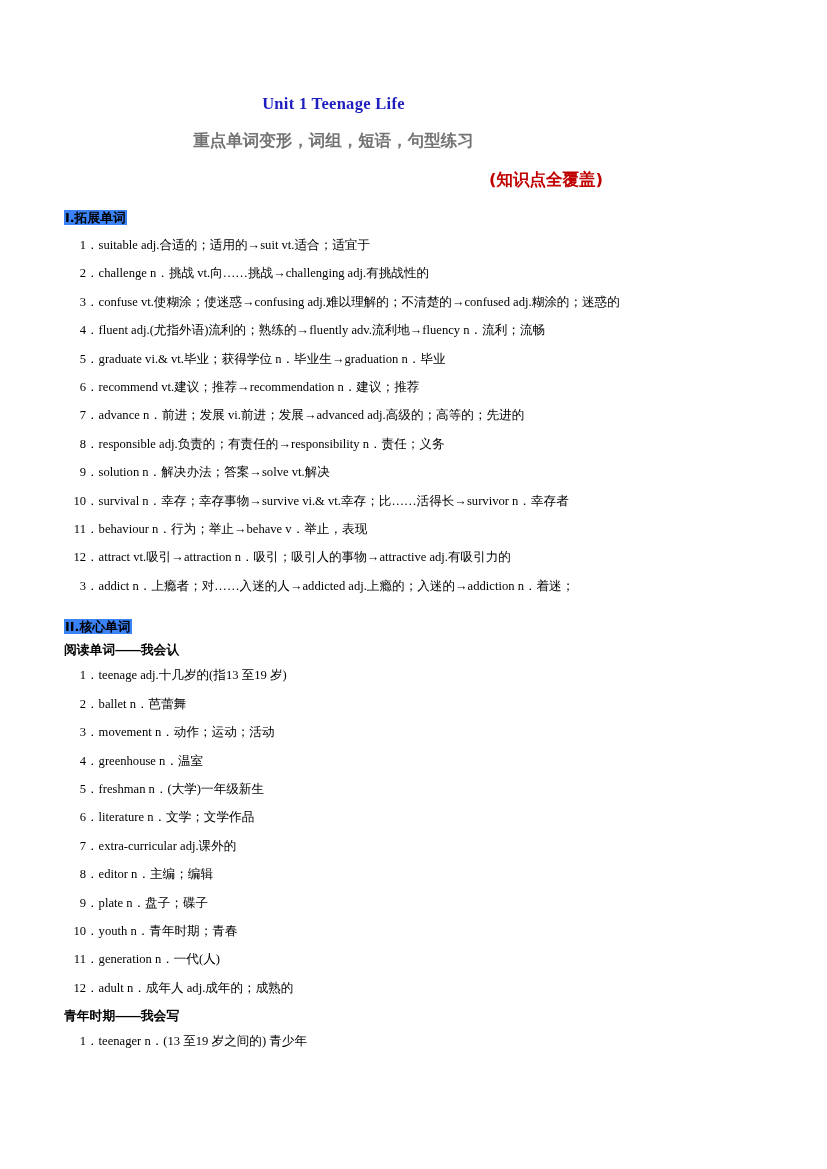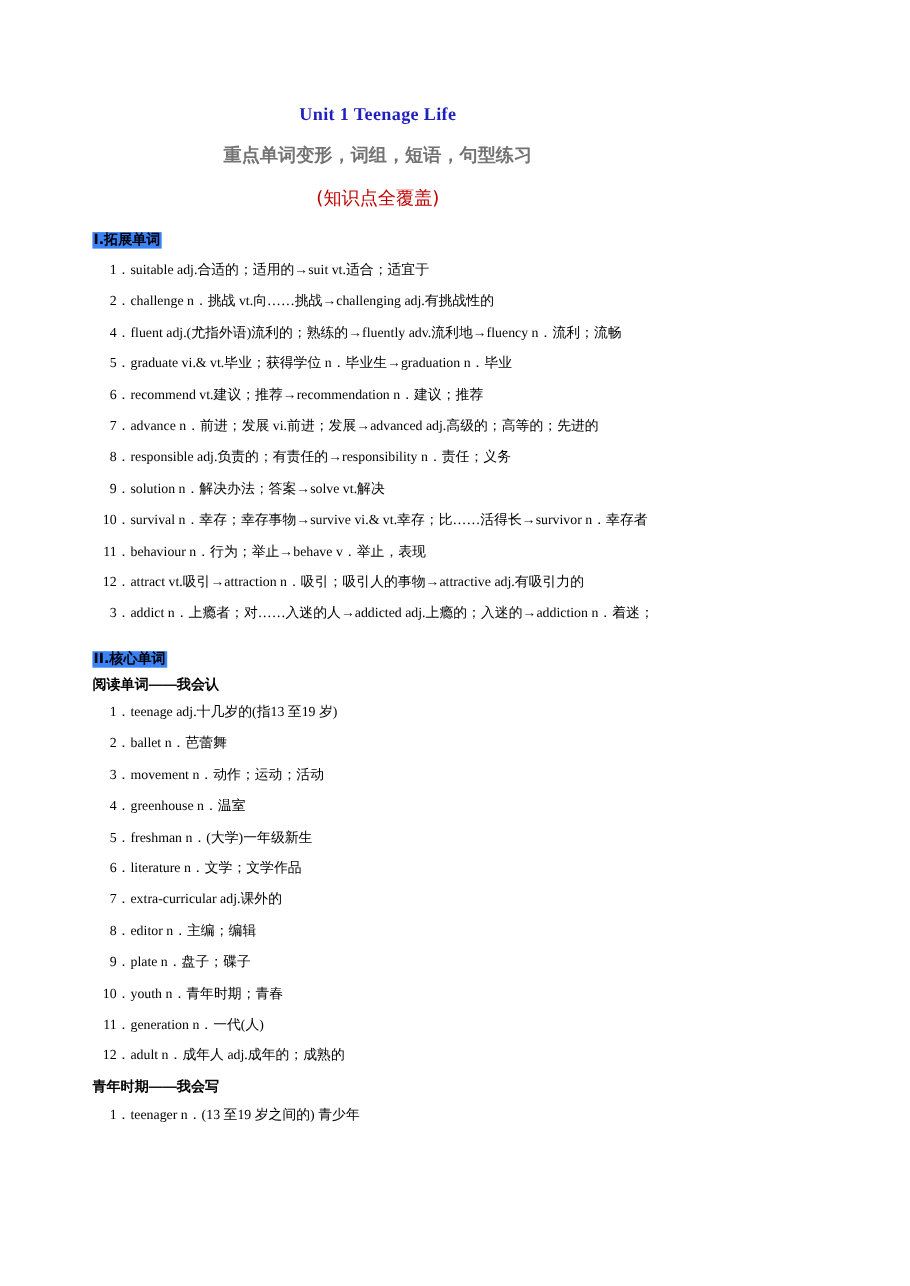--- a/index.html
+++ b/index.html
@@ -13,42 +13,42 @@
     font-family: "Liberation Serif", serif;
     color: #000000;
     position: relative;
   }
   .page {
     position: absolute;
     left: 0; top: 0;
     width: 679px;
     height: 1169px;
     box-sizing: border-box;
-    padding: 72px 76px 60px 84px;
+    padding: 72px 76px 60px 64px;
   }
   .title-1 {
     text-align: center;
     color: #1f1fbf;
     font-weight: bold;
     font-size: 16.5px;
     letter-spacing: 0.3px;
     margin: 22px 0 0 0;
   }
   .title-2 {
     text-align: center;
     color: #737373;
     font-weight: bold;
     font-size: 16.5px;
     margin: 16px 0 0 0;
     font-family: "DejaVu Sans", sans-serif;
   }
   .title-3 {
-    text-align: center;
+    text-align: right;
     color: #c00000;
-    font-weight: normal;
+    font-weight: bold;
     font-size: 16.5px;
     margin: 17px 0 0 0;
     font-family: "DejaVu Sans", sans-serif;
   }
   .section-head {
     margin: 19px 0 4px 0;
     font-weight: bold;
     font-size: 12.8px;
     font-family: "DejaVu Sans", sans-serif;
   }
@@ -94,20 +94,21 @@
   <div class="title-2">重点单词变形，词组，短语，句型练习</div>
   <div class="title-3">(知识点全覆盖)</div>
 
   <div class="section-head">
     <span class="hl">I.拓展单词</span>
   </div>
 
   <ol class="entries">
     <li><span class="num">1</span><span class="dot">．</span><span class="en">suitable adj.合适的；适用的→suit vt.适合；适宜于</span></li>
     <li><span class="num">2</span><span class="dot">．</span><span class="en">challenge n．挑战 vt.向……挑战→challenging adj.有挑战性的</span></li>
+    <li><span class="num">3</span><span class="dot">．</span><span class="en">confuse vt.使糊涂；使迷惑→confusing adj.难以理解的；不清楚的→confused adj.糊涂的；迷惑的</span></li>
     <li><span class="num">4</span><span class="dot">．</span><span class="en">fluent adj.(尤指外语)流利的；熟练的→fluently adv.流利地→fluency n．流利；流畅</span></li>
     <li><span class="num">5</span><span class="dot">．</span><span class="en">graduate vi.&amp; vt.毕业；获得学位 n．毕业生→graduation n．毕业</span></li>
     <li><span class="num">6</span><span class="dot">．</span><span class="en">recommend vt.建议；推荐→recommendation n．建议；推荐</span></li>
     <li><span class="num">7</span><span class="dot">．</span><span class="en">advance n．前进；发展 vi.前进；发展→advanced adj.高级的；高等的；先进的</span></li>
     <li><span class="num">8</span><span class="dot">．</span><span class="en">responsible adj.负责的；有责任的→responsibility n．责任；义务</span></li>
     <li><span class="num">9</span><span class="dot">．</span><span class="en">solution n．解决办法；答案→solve vt.解决</span></li>
     <li><span class="num">10</span><span class="dot">．</span><span class="en">survival n．幸存；幸存事物→survive vi.&amp; vt.幸存；比……活得长→survivor n．幸存者</span></li>
     <li><span class="num">11</span><span class="dot">．</span><span class="en">behaviour n．行为；举止→behave v．举止，表现</span></li>
     <li><span class="num">12</span><span class="dot">．</span><span class="en">attract vt.吸引→attraction n．吸引；吸引人的事物→attractive adj.有吸引力的</span></li>
     <li><span class="num">3</span><span class="dot">．</span><span class="en">addict n．上瘾者；对……入迷的人→addicted adj.上瘾的；入迷的→addiction n．着迷；</span></li>

